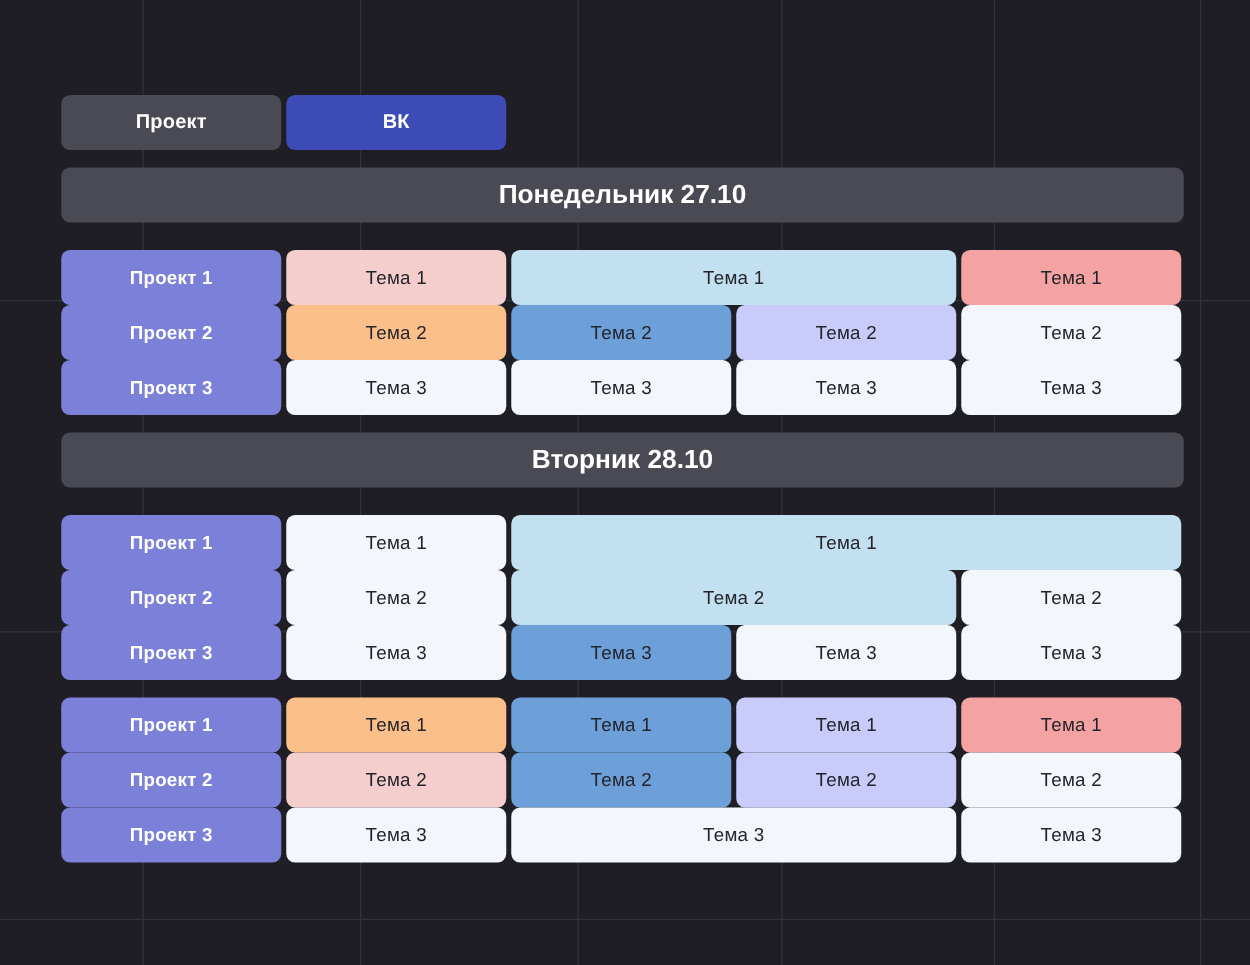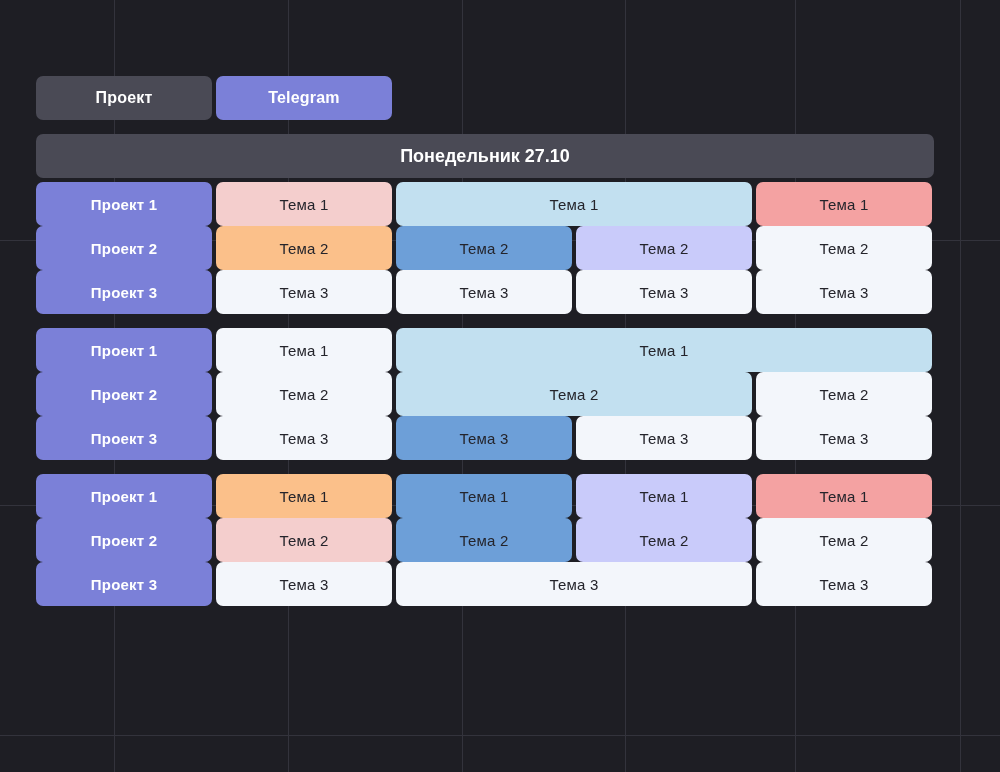--- a/index.html
+++ b/index.html
@@ -33,21 +33,21 @@
   #bg-grid .hline {
     position: absolute;
     left: 0;
     right: 0;
     height: 1px;
     background: #33333c;
   }
 
   #board {
     position: absolute;
-    left: 36px;
+    left: 49px;
     top: 76px;
     width: 898px;
     z-index: 1;
   }
 
   
   .row {
     display: flex;
     gap: 4px;
     margin-bottom: 0;
@@ -73,25 +73,25 @@
     font-size: 16px;
   }
 
   
   .day-banner {
     height: 44px;
     border-radius: 7px;
     background: #4a4a55;
     color: #ffffff;
     font-weight: bold;
-    font-size: 18px;
+    font-size: 21px;
     display: flex;
     align-items: center;
     justify-content: center;
-    margin-bottom: 4px;
+    margin-bottom: 22px;
   }
 
   .day-block { margin-bottom: 14px; }
   .day-block:last-child { margin-bottom: 0; }
 
   
   .cell.project {
     background: #7b80d8;
     color: #ffffff;
     font-weight: bold;
@@ -118,21 +118,21 @@
     <div class="vline" style="left: 795px;"></div>
     <div class="vline" style="left: 960px;"></div>
     <div class="hline" style="top: 240px;"></div>
     <div class="hline" style="top: 505px;"></div>
     <div class="hline" style="top: 735px;"></div>
   </div>
 
 <div id="board">
   <div class="row header-row" id="header-row">
       <div class="cell" style="width: 176px; background: rgb(74, 74, 85);">Проект</div>
-      <div class="cell" style="width: 176px; background: rgb(123, 128, 216);">Telegram</div>
+      <div class="cell" style="width: 176px; background: rgb(60, 75, 181);">ВК</div>
     </div>
   <div id="days">
       <div class="day-block">
         <div class="day-banner">Понедельник 27.10</div>
         <div class="row">
           <div class="cell project" style="width: 176px;">Проект 1</div>
           <div class="cell topic c-pinkpale" style="width: 176px;">Тема 1</div>
           <div class="cell topic c-lightblue" style="width: 356px;">Тема 1</div>
           <div class="cell topic c-salmon" style="width: 176px;">Тема 1</div>
         </div>
@@ -145,20 +145,21 @@
         </div>
         <div class="row">
           <div class="cell project" style="width: 176px;">Проект 3</div>
           <div class="cell topic c-white" style="width: 176px;">Тема 3</div>
           <div class="cell topic c-white" style="width: 176px;">Тема 3</div>
           <div class="cell topic c-white" style="width: 176px;">Тема 3</div>
           <div class="cell topic c-white" style="width: 176px;">Тема 3</div>
         </div>
       </div>
       <div class="day-block">
+        <div class="day-banner">Вторник 28.10</div>
         <div class="row">
           <div class="cell project" style="width: 176px;">Проект 1</div>
           <div class="cell topic c-white" style="width: 176px;">Тема 1</div>
           <div class="cell topic c-lightblue" style="width: 536px;">Тема 1</div>
         </div>
         <div class="row">
           <div class="cell project" style="width: 176px;">Проект 2</div>
           <div class="cell topic c-white" style="width: 176px;">Тема 2</div>
           <div class="cell topic c-lightblue" style="width: 356px;">Тема 2</div>
           <div class="cell topic c-white" style="width: 176px;">Тема 2</div>

